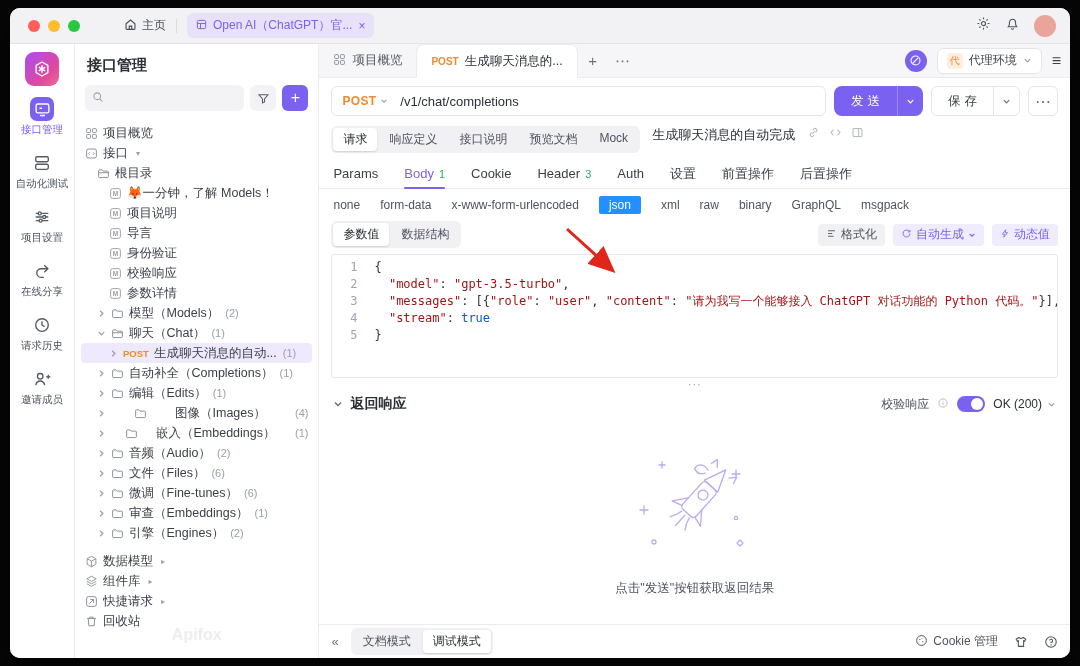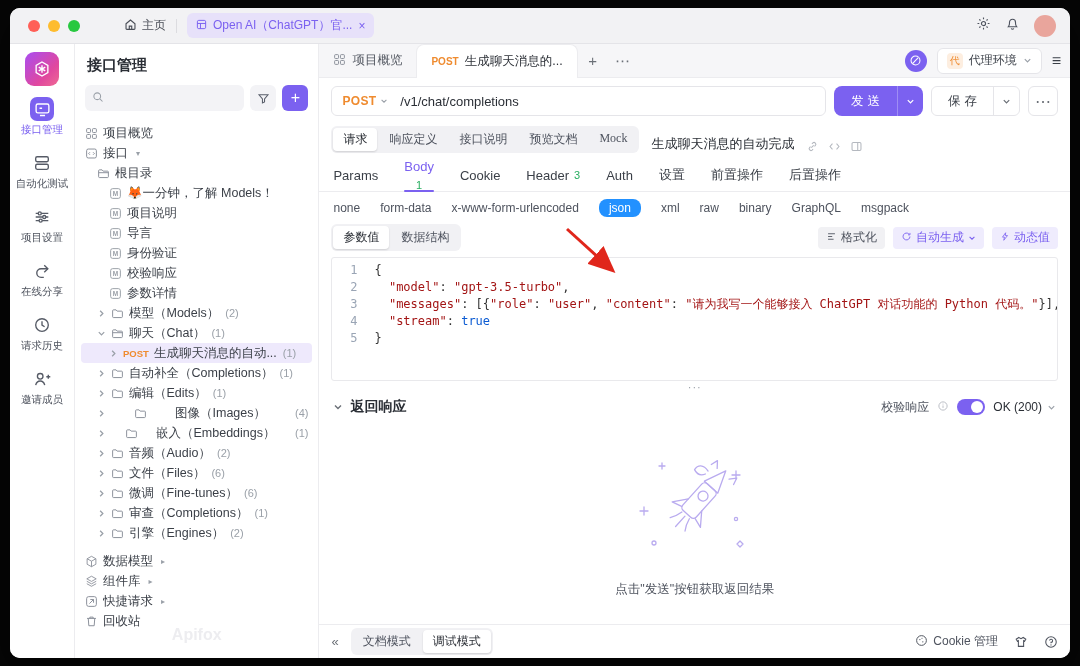--- a/index.html
+++ b/index.html
@@ -63,35 +63,35 @@
 .url-box{flex:1;height:30px;border:1px solid #e5e5e9;border-radius:6px;display:flex;align-items:center;padding:0 10px;gap:6px;background:#fff;cursor:text;}
 .url-method{color:#ef8b2f;font-weight:bold;font-size:12px;letter-spacing:.3px;cursor:pointer;display:flex;align-items:center;gap:4px;}
 .url-text{font-size:13px;color:#2b2f36;margin-left:6px;}
 .send-btn{height:30px;background:#7b61f0;color:#fff;border-radius:8px;display:flex;align-items:stretch;font-size:12.5px;overflow:hidden;cursor:pointer;}
 .send-main{padding:0 13px;letter-spacing:4px;display:flex;align-items:center;text-indent:4px;}
 .send-chev{padding:0 8px;border-left:1px solid rgba(255,255,255,.28);display:flex;align-items:center;color:#fff;}
 .save-btn{height:30px;border:1px solid #e5e5e9;border-radius:6px;background:#fff;color:#3a3f47;display:flex;align-items:stretch;font-size:12.5px;overflow:hidden;cursor:pointer;}
 .save-main{padding:0 12px;letter-spacing:4px;display:flex;align-items:center;text-indent:4px;}
 .save-chev{padding:0 8px;border-left:1px solid #e5e5e9;display:flex;align-items:center;color:#6b7077;}
 .more-btn{width:30px;height:30px;border:1px solid #e5e5e9;border-radius:6px;display:flex;align-items:center;justify-content:center;color:#6b7077;cursor:pointer;flex:0 0 30px;}
-.docrow{flex:0 0 30px;display:flex;align-items:flex-end;padding:2px 12px 6px;gap:12px;font-family:Liberation Serif, serif;}
+.docrow{flex:0 0 30px;display:flex;align-items:flex-start;padding:2px 12px 6px;gap:12px;}
 .seg{display:inline-flex;background:#f1f1f4;border-radius:6px;padding:2px;gap:2px;}
 .seg .sitem{padding:3px 10px;font-size:12px;color:#4e535e;border-radius:4px;cursor:pointer;white-space:nowrap;}
 .seg .sitem.active{background:#fff;color:#2b2f36;box-shadow:0 1px 2px rgba(0,0,0,.14);}
 .doc-title{font-size:13px;color:#2b2f36;}
 .doc-icons{display:flex;gap:9px;color:#b4b8bf;align-items:center;}
 .doc-icons span{display:inline-flex;cursor:pointer;}
 .reqtabs{flex:0 0 30px;display:flex;align-items:center;gap:26px;padding:0 14px;border-bottom:1px solid #ececef;font-size:13px;color:#3a3f47;}
 .rtab{display:flex;align-items:center;gap:5px;height:100%;position:relative;cursor:pointer;}
-.rtab.active{color:#7b61f0;flex-direction:column;}
+.rtab.active{color:#7b61f0;}
 .rtab.active::after{content:"";position:absolute;left:0;right:0;bottom:-1px;height:2px;background:#7b61f0;border-radius:1px;}
 .rtab .cnt{color:#27ae60;font-size:11px;}
 .btypes{flex:0 0 32px;display:flex;align-items:center;gap:20px;padding:0 14px;font-size:12px;color:#4e535e;}
 .btype{cursor:pointer;}
-.btype.active{background:#2291ff;color:#fff;border-radius:8px;padding:2px 10px;}
+.btype.active{background:#2291ff;color:#fff;border-radius:2px;padding:2px 10px;}
 .edtoolbar{flex:0 0 28px;display:flex;align-items:center;padding:0 12px 6px;}
 .ed-right{margin-left:auto;display:flex;gap:8px;align-items:center;}
 .chip{display:flex;align-items:center;gap:4px;height:22px;padding:0 8px;border-radius:4px;font-size:12px;cursor:pointer;}
 .chip.gray{background:#f1f1f4;color:#4e535e;}
 .chip.purple{background:#efecfd;color:#7b61f0;}
 .editor{flex:0 0 124px;margin:0 12px;border:1px solid #e9e9ec;border-radius:3px;display:flex;font-family:"DejaVu Sans Mono",monospace;font-size:12px;line-height:17px;overflow:hidden;background:#fff;}
 .gutter{flex:0 0 34px;text-align:right;color:#9aa5b5;padding:4px 9px 0 0;}
 .codes{padding:4px 0 0 8px;white-space:pre;color:#333;overflow:hidden;}
 .tok-p{color:#333}.tok-k{color:#a31515}.tok-s{color:#a31515}.tok-b{color:#0b5bd3}
 .divider{flex:0 0 12px;display:flex;align-items:center;justify-content:center;color:#9aa0a8;font-size:11px;letter-spacing:1px;cursor:row-resize;}
@@ -467,21 +467,21 @@
             <span class="chev">
               <svg width="9" height="9" viewBox="0 0 10 10" fill="none" stroke="#9aa0a8" stroke-width="1.4">
                 <path d="M3.5 2l3 3-3 3"></path>
               </svg>
             </span>
             <span class="ticon">
               <svg width="13" height="13" viewBox="0 0 16 16" fill="none" stroke="#8a8f99" stroke-width="1.2">
                 <path d="M2 4.5c0-.6.4-1 1-1h3.2l1.4 1.6H13c.6 0 1 .4 1 1v5.9c0 .6-.4 1-1 1H3c-.6 0-1-.4-1-1z"></path>
               </svg>
             </span>
-            <span class="tlabel">审查（Completions）</span>
+            <span class="tlabel">审查（Embeddings）</span>
             <span class="cnt">(1)</span>
           </div>
           <div class="trow" style="padding-left: 16px;">
             <span class="chev">
               <svg width="9" height="9" viewBox="0 0 10 10" fill="none" stroke="#9aa0a8" stroke-width="1.4">
                 <path d="M3.5 2l3 3-3 3"></path>
               </svg>
             </span>
             <span class="ticon">
               <svg width="13" height="13" viewBox="0 0 16 16" fill="none" stroke="#8a8f99" stroke-width="1.2">

